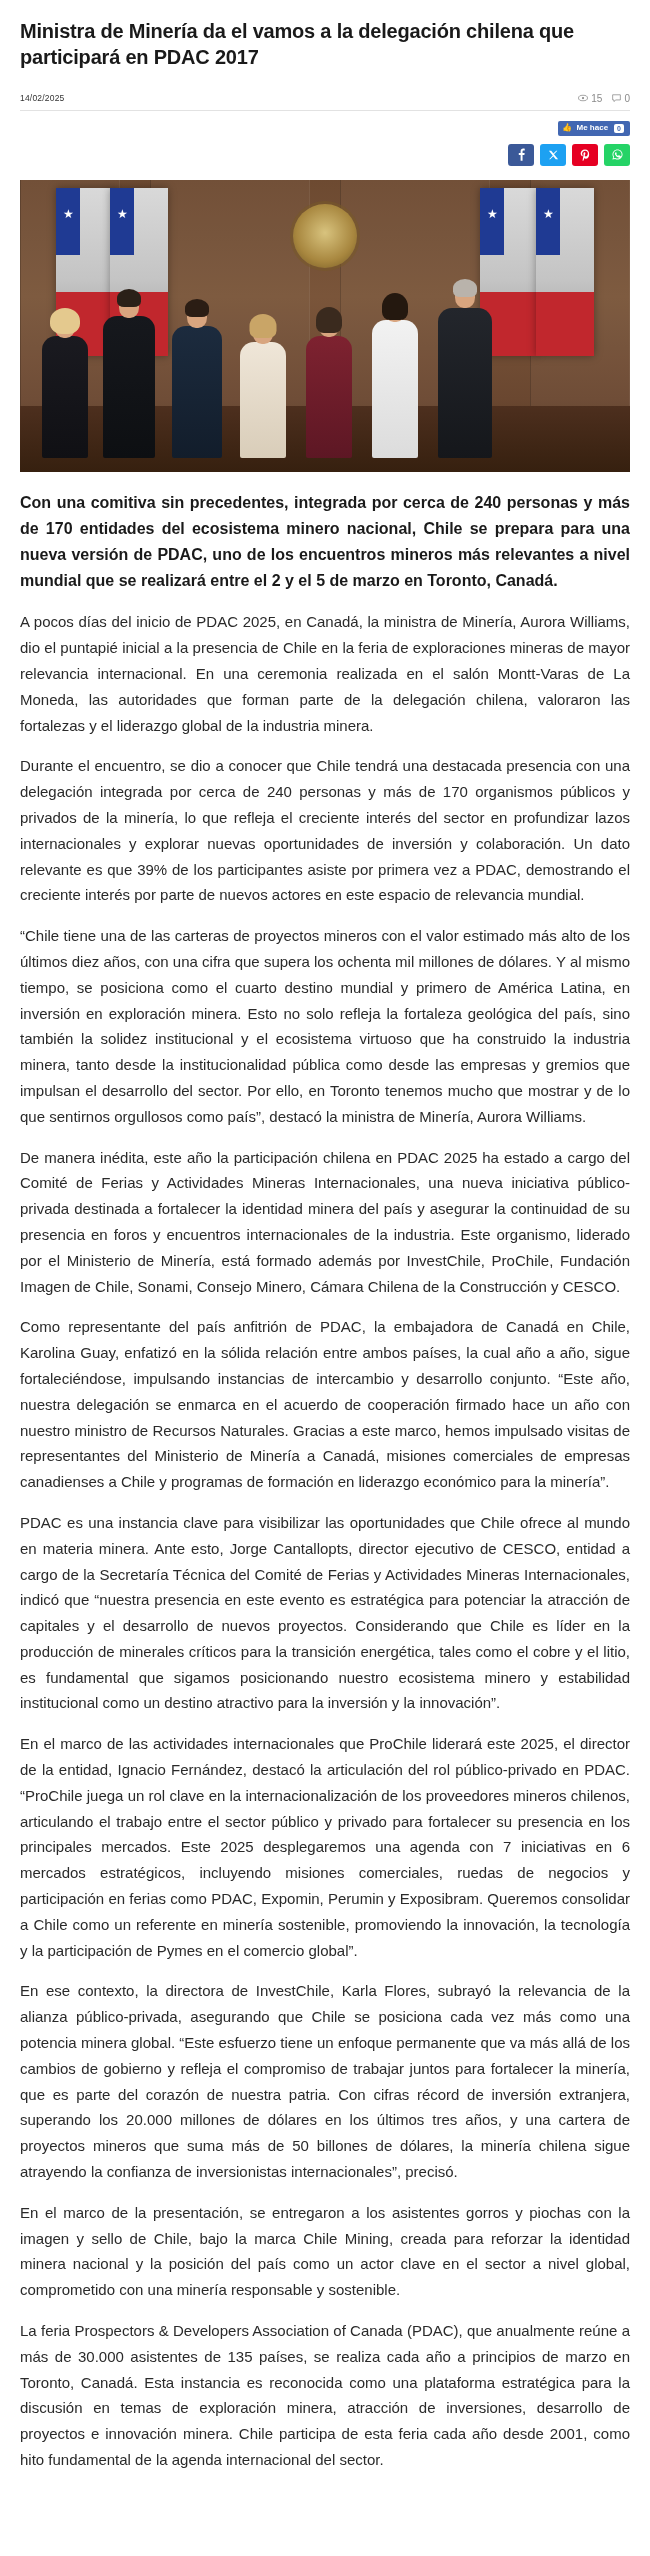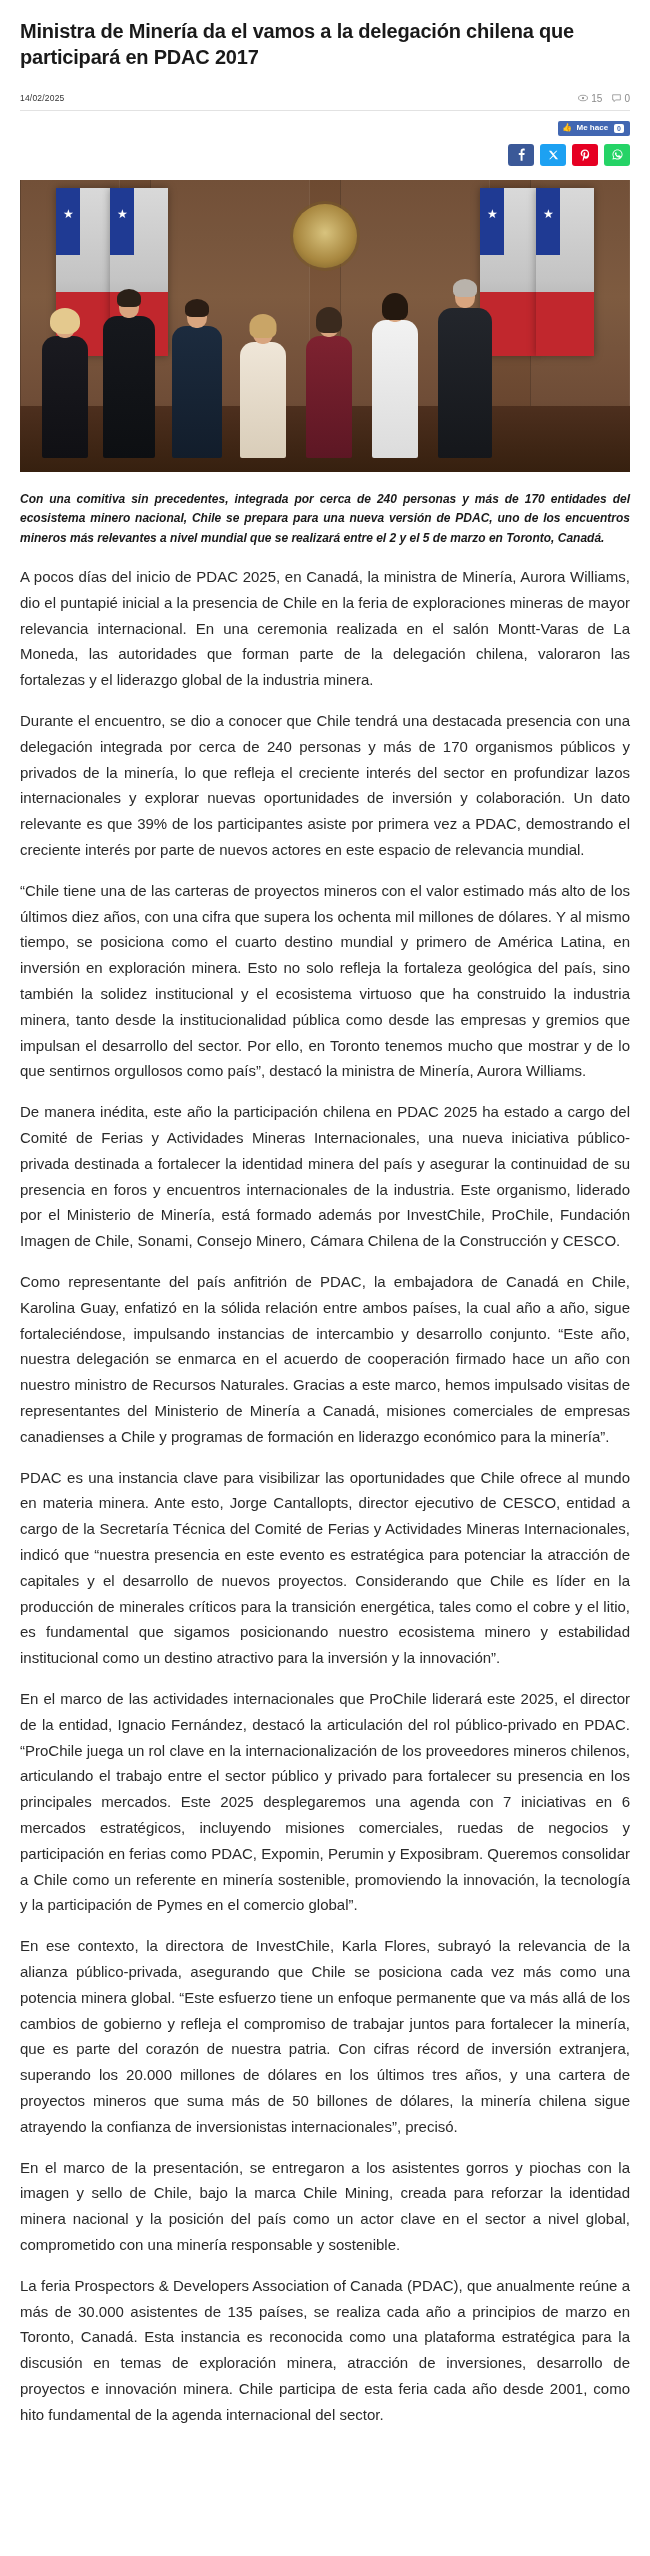--- a/index.html
+++ b/index.html
@@ -227,24 +227,23 @@
   .p6 { left: 344px; height: 164px; }
   .p6 .head { top: 4px; }
   .p6 .hair { top: -1px; background: #24180f; width: 26px; height: 27px; }
   .p6 .body { height: 138px; background: linear-gradient(#f2f2f2, #dcdcdc); }
   .p7 { left: 414px; height: 176px; }
   .p7 .head { top: 2px; }
   .p7 .hair { top: -3px; background: #b9b3ab; }
   .p7 .body { height: 150px; background: linear-gradient(#23262c, #15171b); width: 54px; }
 
   .lede {
-    font-size: 12px;
+    font-size: 16px;
     line-height: 1.62;
     font-weight: bold;
-    font-style: italic;
     text-align: justify;
     color: #1a1a1a;
     margin: 0 0 16px 0;
   }
   p.body-text {
     font-size: 15px;
     line-height: 1.72;
     text-align: justify;
     color: #2a2a2a;
     margin: 0 0 15px 0;

